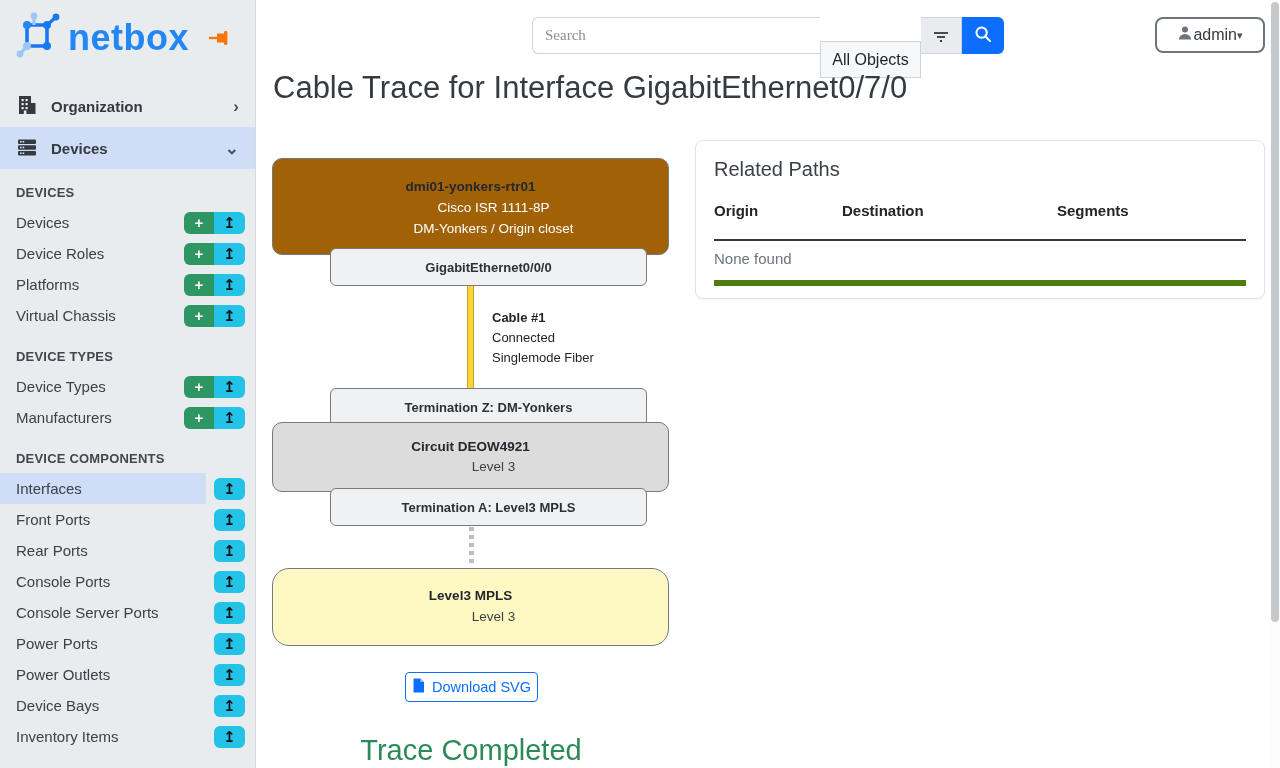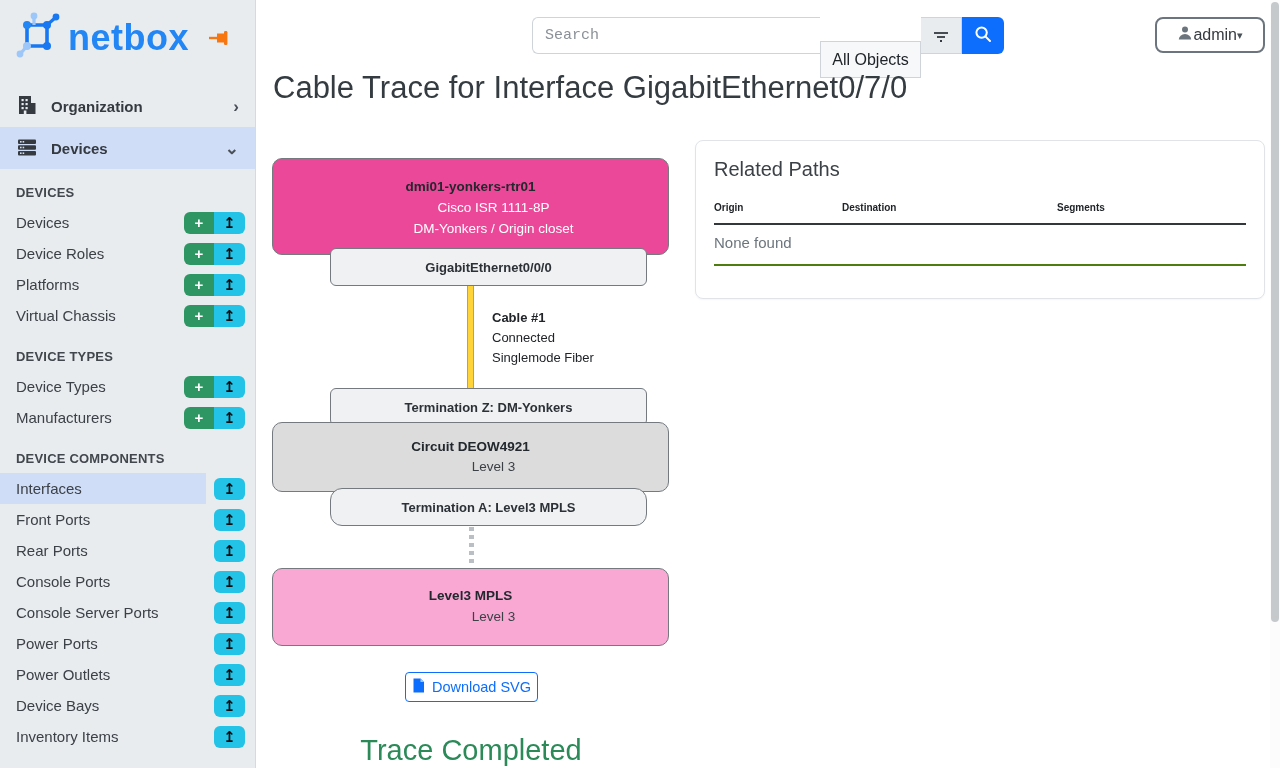--- a/index.html
+++ b/index.html
@@ -34,21 +34,21 @@
   .btn-import { width:31px; background:#22c3e6; color:#0b0e11; border:none; cursor:pointer;
                 border-radius:0 6px 6px 0; font-weight:bold; font-size:15px;
                 font-family:"DejaVu Sans", sans-serif;
                 display:flex; align-items:center; justify-content:center; }
   .btn-import.solo { border-radius:6px; }
 
   
   .search-group { position:absolute; left:532px; top:17px; height:37px; display:flex; }
   .search-input { width:288px; height:37px; border:1px solid #ced4da; border-right:none;
                   border-radius:6px 0 0 6px; padding:0 12px; font-size:15px; color:#212529;
-                  font-family:Liberation Mono, monospace; outline:none; }
+                  font-family:Liberation Serif, serif; outline:none; }
   .search-input::placeholder { color:#8a9198; }
   .scope-btn { width:101px; height:37px; border:1px solid #ced4da; background:#f7f8f9;
                font-size:16px; color:#212529; display:flex; align-items:center;
                justify-content:center; cursor:pointer;margin-top:24px; }
   .filter-btn { width:41px; height:37px; border:1px solid #ced4da; border-left:none;
                 background:#e9ecef; display:flex; align-items:center; justify-content:center;
                 cursor:pointer; }
   .search-btn { width:42px; height:37px; border:none; background:#0d6efd;
                 border-radius:0 6px 6px 0; display:flex; align-items:center;
                 justify-content:center; cursor:pointer; }
@@ -58,48 +58,48 @@
                  font-size:16px; color:#343a40; cursor:pointer; }
   .caret { font-size:11px; color:#495057; }
 
   .page-title { position:absolute; left:273px; top:70px; font-size:31px; color:#343b41; }
 
   
   .card { position:absolute; left:695px; top:140px; width:570px; height:159px;
           background:#fff; border:1px solid #e0e4e8; border-radius:8px;
           box-shadow:0 1px 2px rgba(0,0,0,0.04); }
   .card-title { margin:17px 0 0 18px; font-size:20px; color:#3b4147; }
-  .rp-header { display:flex; margin:21px 18px 0; padding-bottom:10px;
-               border-bottom:2px solid #32373b; font-weight:bold; font-size:10px; color:#212529; }
+  .rp-header { display:flex; margin:21px 18px 0; padding-bottom:20px;
+               border-bottom:2px solid #32373b; font-weight:bold; font-size:15px; color:#212529; }
   .rp-col0 { width:128px; } .rp-col1 { width:215px; } .rp-col2 { flex:1; }
-  .rp-empty { margin:9px 18px 0; padding-bottom:13px; border-bottom:2px solid #4d7c0f;
+  .rp-empty { margin:9px 18px 0; padding-bottom:13px; border-bottom:6px solid #4d7c0f;
               color:#6c757d; font-size:15px; }
 
   
   .node { position:absolute; border:1px solid #747a80; text-align:center; font-size:13.5px; }
   .origin-device { left:272px; top:158px; width:397px; height:97px;
-                   background:#ec4899; border-radius:10px; }
+                   background:#a16207; border-radius:10px; }
   .nd-name { margin-top:20px; font-weight:bold; color:#22282e; }
   .nd-sub  { margin-top:6px; color:#fff;padding-left:46px; }
   .term { left:313px; top:248px; width:317px; height:38px; background:#f0f1f2;
           border-radius:6px; font-weight:bold; font-size:13px; color:#2b3136; line-height:37px;margin-left:17px; }
-  .term-z { top:388px; } .term-a { top:488px;border-radius:12px; }
+  .term-z { top:388px; } .term-a { top:488px; }
   .cable-line { position:absolute; left:467px; top:286px; width:7px; height:102px;
                 background:#ffd43b; border-left:1px solid #c3a62c; border-right:1px solid #c3a62c; }
   .cable-label { position:absolute; left:492px; top:308px; font-size:13px; color:#212529;
                  line-height:20px; }
   .cable-label .b { font-weight:bold; }
   .circuit { left:272px; top:422px; width:397px; height:70px; background:#dcdcdc;
              border-radius:10px; }
   .circuit .nd-name { margin-top:16px; }
   .circuit .nd-sub { color:#3c4147; margin-top:5px; }
   .dashed-line { position:absolute; left:469px; top:527px; width:5px; height:40px;
                  background:repeating-linear-gradient(180deg,#b9bfc5 0 4px,rgba(0,0,0,0) 4px 8px); }
-  .destination { left:272px; top:568px; width:397px; height:78px; background:#f9a8d4;
-                 border-radius:10px; }
+  .destination { left:272px; top:568px; width:397px; height:78px; background:#fef9c3;
+                 border-radius:17px; }
   .destination .nd-name { margin-top:19px; }
   .destination .nd-sub { color:#3c4147; }
 
   .download-btn { position:absolute; left:405px; top:672px; width:133px; height:30px;
                   background:#fff; border:1px solid #0d6efd; border-radius:4px;
                   color:#0d6efd; font-size:14.5px; display:flex; align-items:center;
                   justify-content:center; gap:7px; cursor:pointer;
                   font-family:"Liberation Sans", sans-serif; }
   .trace-status { position:absolute; left:272px; top:734px; width:398px; text-align:center;
                   font-size:29px; color:#2b8a58; }

